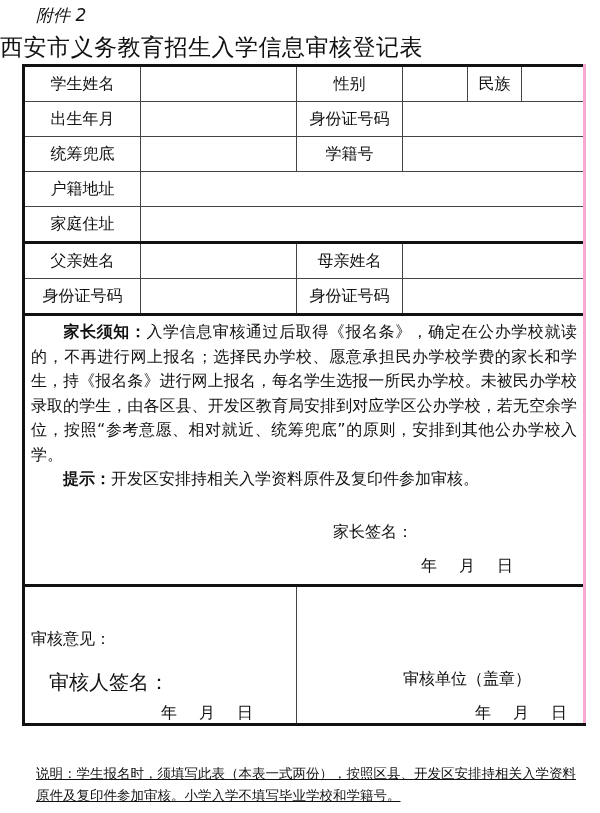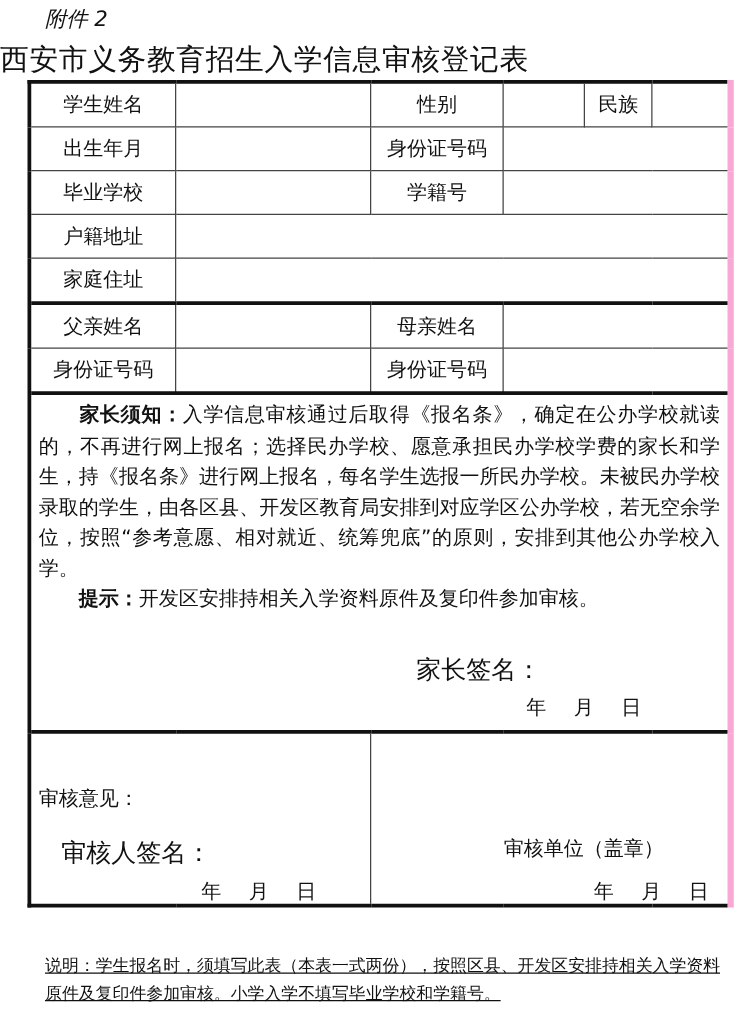--- a/index.html
+++ b/index.html
@@ -3,28 +3,28 @@
 <meta charset="utf-8">
 <style>
   html, body { margin:0; padding:0; background:#ffffff; }
   body { width:600px; height:813px; position:relative; overflow:hidden;
          font-family:"DejaVu Sans","Liberation Sans",sans-serif; color:#111; }
   .attach { position:absolute; left:36px; top:4px; font-size:17px;font-style:italic; }
   .title { position:absolute; left:0; width:600px; top:32px; text-align:left; font-size:23px; letter-spacing:0.5px; }
   .tbl { position:absolute; left:22px; top:64px; width:561px; border-collapse:collapse; table-layout:fixed; }
   .tbl td { border:1px solid #444; height:34px; padding:0; font-size:16px; text-align:center; vertical-align:middle; }
   .tbl .outer-l { border-left:3px solid #111; }
-  .tbl .outer-r { border-right:5px solid #f9a8d4; }
+  .tbl .outer-r { border-right:3px solid #f9a8d4; }
   .tbl tr.first td { border-top:3px solid #111; }
   .tbl tr.thick-top td { border-top:3px solid #111; }
   .notice-cell { text-align:left !important; vertical-align:top !important; padding:4px 6px 0 6px !important; height:264px !important; position:relative; border-top:3px solid #111 !important; }
   .notice-p { font-size:16px; line-height:24.5px; margin:0; text-align:justify; }
   .indent { display:inline-block; width:32px; }
   .bold { font-weight:bold; }
-  .sign-label { position:absolute; left:308px; top:206px; font-size:20px; }
+  .sign-label { position:absolute; left:308px; top:206px; font-size:16px; }
   .sign-date { position:absolute; left:396px; top:240px; font-size:16px; word-spacing:0; }
   .review-cell { height:136px !important; vertical-align:top !important; text-align:left !important; position:relative; border-top:3px solid #111 !important; border-bottom:3px solid #111 !important; }
   .rv-opinion { position:absolute; left:6px; top:10px; font-size:16px;margin-top:32px; }
   .rv-signer { position:absolute; left:24px; top:82px; font-size:20px; }
   .rv-date { position:absolute; left:136px; top:116px; font-size:16px; }
   .rv-unit { position:absolute; left:106px; top:82px; font-size:16px; }
   .rv-date2 { position:absolute; left:178px; top:116px; font-size:16px; }
   .date-part { display:inline-block; margin-right:22px; }
   .note { position:absolute; left:36px; top:762px; width:540px; font-size:13.5px; line-height:22px;text-decoration:underline; }
 </style>
@@ -52,21 +52,21 @@
     <td>民族</td>
     <td class="outer-r"></td>
   </tr>
   <tr>
     <td class="outer-l">出生年月</td>
     <td></td>
     <td>身份证号码</td>
     <td class="outer-r" colspan="3"></td>
   </tr>
   <tr>
-    <td class="outer-l">毕业学校</td>
+    <td class="outer-l">统筹兜底</td>
     <td></td>
     <td>学籍号</td>
     <td class="outer-r" colspan="3"></td>
   </tr>
   <tr>
     <td class="outer-l">户籍地址</td>
     <td class="outer-r" colspan="5"></td>
   </tr>
   <tr>
     <td class="outer-l">家庭住址</td>

